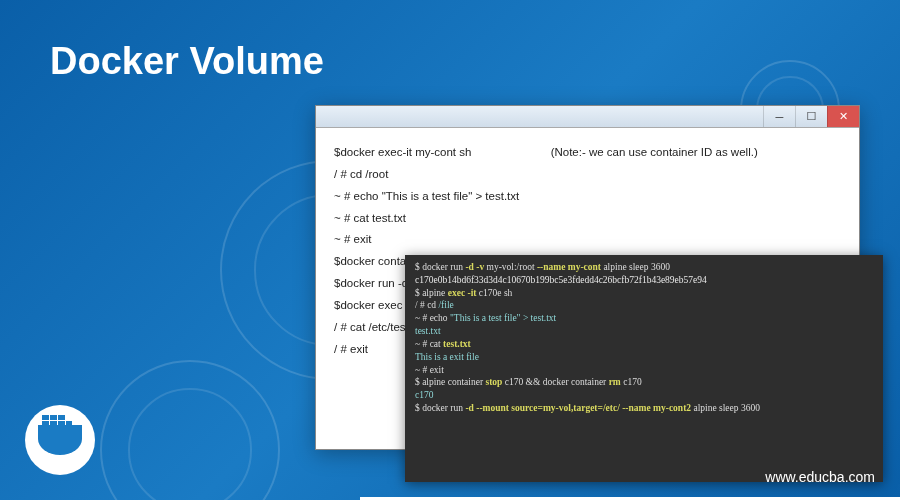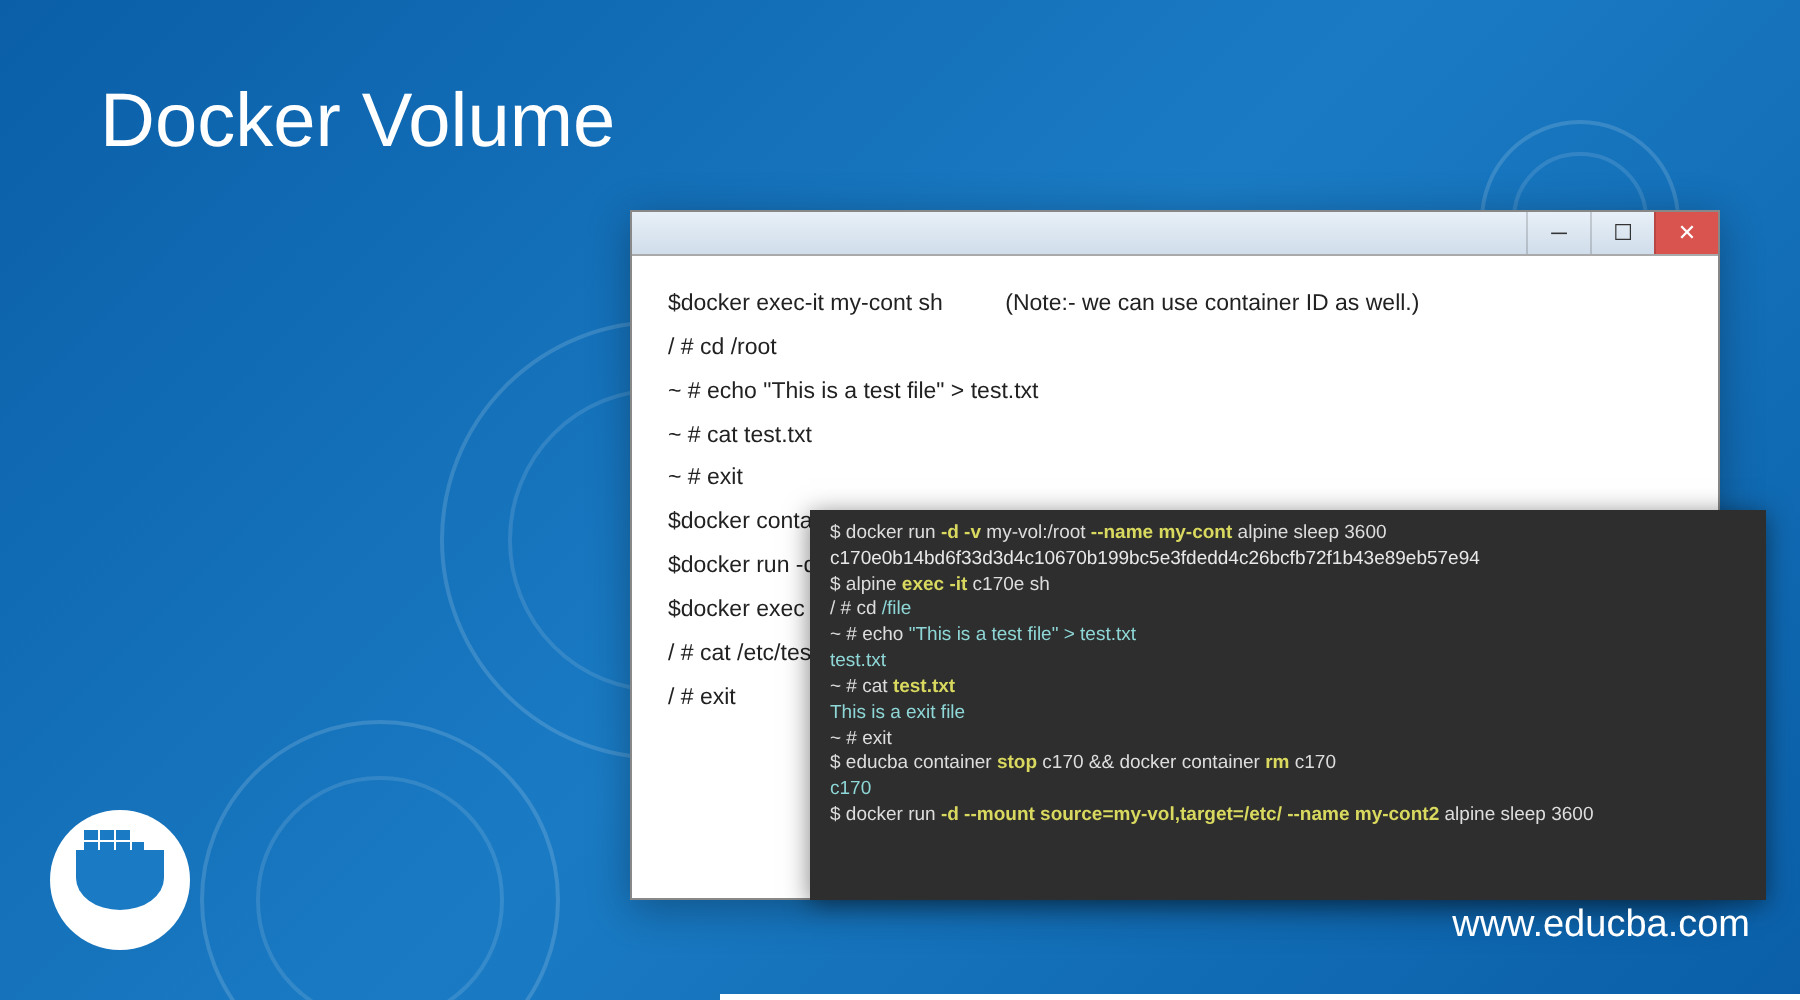--- a/index.html
+++ b/index.html
@@ -26,21 +26,21 @@
     .gear1 { width: 180px; height: 180px; bottom: -40px; left: 100px; }
     .gear2 { width: 220px; height: 220px; bottom: 120px; left: 220px; }
     .gear3 { width: 100px; height: 100px; top: 60px; right: 60px; }
     
     .title {
       position: absolute;
       top: 40px;
       left: 50px;
       color: #fff;
       font-size: 38px;
-      font-weight: normal;
+      font-weight: bold;
     }
     
     .window {
       position: absolute;
       top: 105px;
       left: 315px;
       width: 545px;
       height: 345px;
       background: #fff;
       border: 1px solid #888;
@@ -64,31 +64,31 @@
       color: #333;
     }
     .tbtn.close { background: #d9534f; color: #fff; }
     .window-body {
       padding: 14px 18px;
       font-size: 11.5px;
       color: #222;
       line-height: 1.9;
       font-family: Arial, sans-serif;
     }
-    .wnote { margin-left: 28px; }
+    .wnote { margin-left: 76px; }
     
     .terminal {
       position: absolute;
       top: 255px;
       left: 405px;
       width: 478px;
-      height: 195px;
+      height: 227px;
       background: #2e2e2e;
       padding: 6px 10px;
-      font-family: Liberation Sans, sans-serif;
+      font-family: Liberation Serif, serif;
       font-size: 9.5px;
       line-height: 1.35;
       color: #ddd;
       overflow: hidden;
       box-shadow: 0 2px 12px rgba(0,0,0,0.5);
     }
     .hash { color: #e8e8e8; }
     .y { color: #d9d95f; font-weight: bold; }
     .c { color: #8fd7d7; }
     
@@ -123,24 +123,24 @@
         linear-gradient(#1a7bc4,#1a7bc4) 8px 0/7px 5px no-repeat,
         linear-gradient(#1a7bc4,#1a7bc4) 16px 0/7px 5px no-repeat,
         linear-gradient(#1a7bc4,#1a7bc4) 0 6px/7px 5px no-repeat,
         linear-gradient(#1a7bc4,#1a7bc4) 8px 6px/7px 5px no-repeat,
         linear-gradient(#1a7bc4,#1a7bc4) 16px 6px/7px 5px no-repeat,
         linear-gradient(#1a7bc4,#1a7bc4) 24px 6px/7px 5px no-repeat;
     }
     
     .url {
       position: absolute;
-      bottom: 26px;
+      bottom: 15px;
       right: 25px;
       color: #fff;
-      font-size: 19px;
+      font-size: 14px;
     }
     .divider {
       position: absolute;
       bottom: 0;
       right: 0;
       width: 540px;
       height: 3px;
       background: #fff;
     }
   </style>
@@ -179,21 +179,21 @@
 <div class="terminal">
   <div><span>$ docker run </span><span class="y">-d -v</span><span> my-vol:/root </span><span class="y">--name my-cont</span><span> alpine sleep 3600</span></div>
   <div class="hash">c170e0b14bd6f33d3d4c10670b199bc5e3fdedd4c26bcfb72f1b43e89eb57e94</div>
   <div><span>$ alpine </span><span class="y">exec -it</span><span> c170e sh</span></div>
   <div><span>/ # cd </span><span class="c">/file</span></div>
   <div><span>~ # echo </span><span class="c">"This is a test file" &gt; test.txt</span></div>
   <div class="c">test.txt</div>
   <div><span>~ # cat </span><span class="y">test.txt</span></div>
   <div class="c">This is a exit file</div>
   <div>~ # exit</div>
-  <div><span>$ educba container </span><span class="y">stop</span><span> c170 &amp;&amp; docker container </span><span class="y">rm</span><span> c170</span></div>
+  <div><span>$ alpine container </span><span class="y">stop</span><span> c170 &amp;&amp; docker container </span><span class="y">rm</span><span> c170</span></div>
   <div class="c">c170</div>
   <div><span>$ docker run </span><span class="y">-d --mount source=my-vol,target=/etc/ --name my-cont2</span><span> alpine sleep 3600</span></div>
 
 </div>
 
 <div class="logo-circle">
   <div class="docker-whale"></div>
 </div>
 
 <div class="url">www.educba.com</div>

